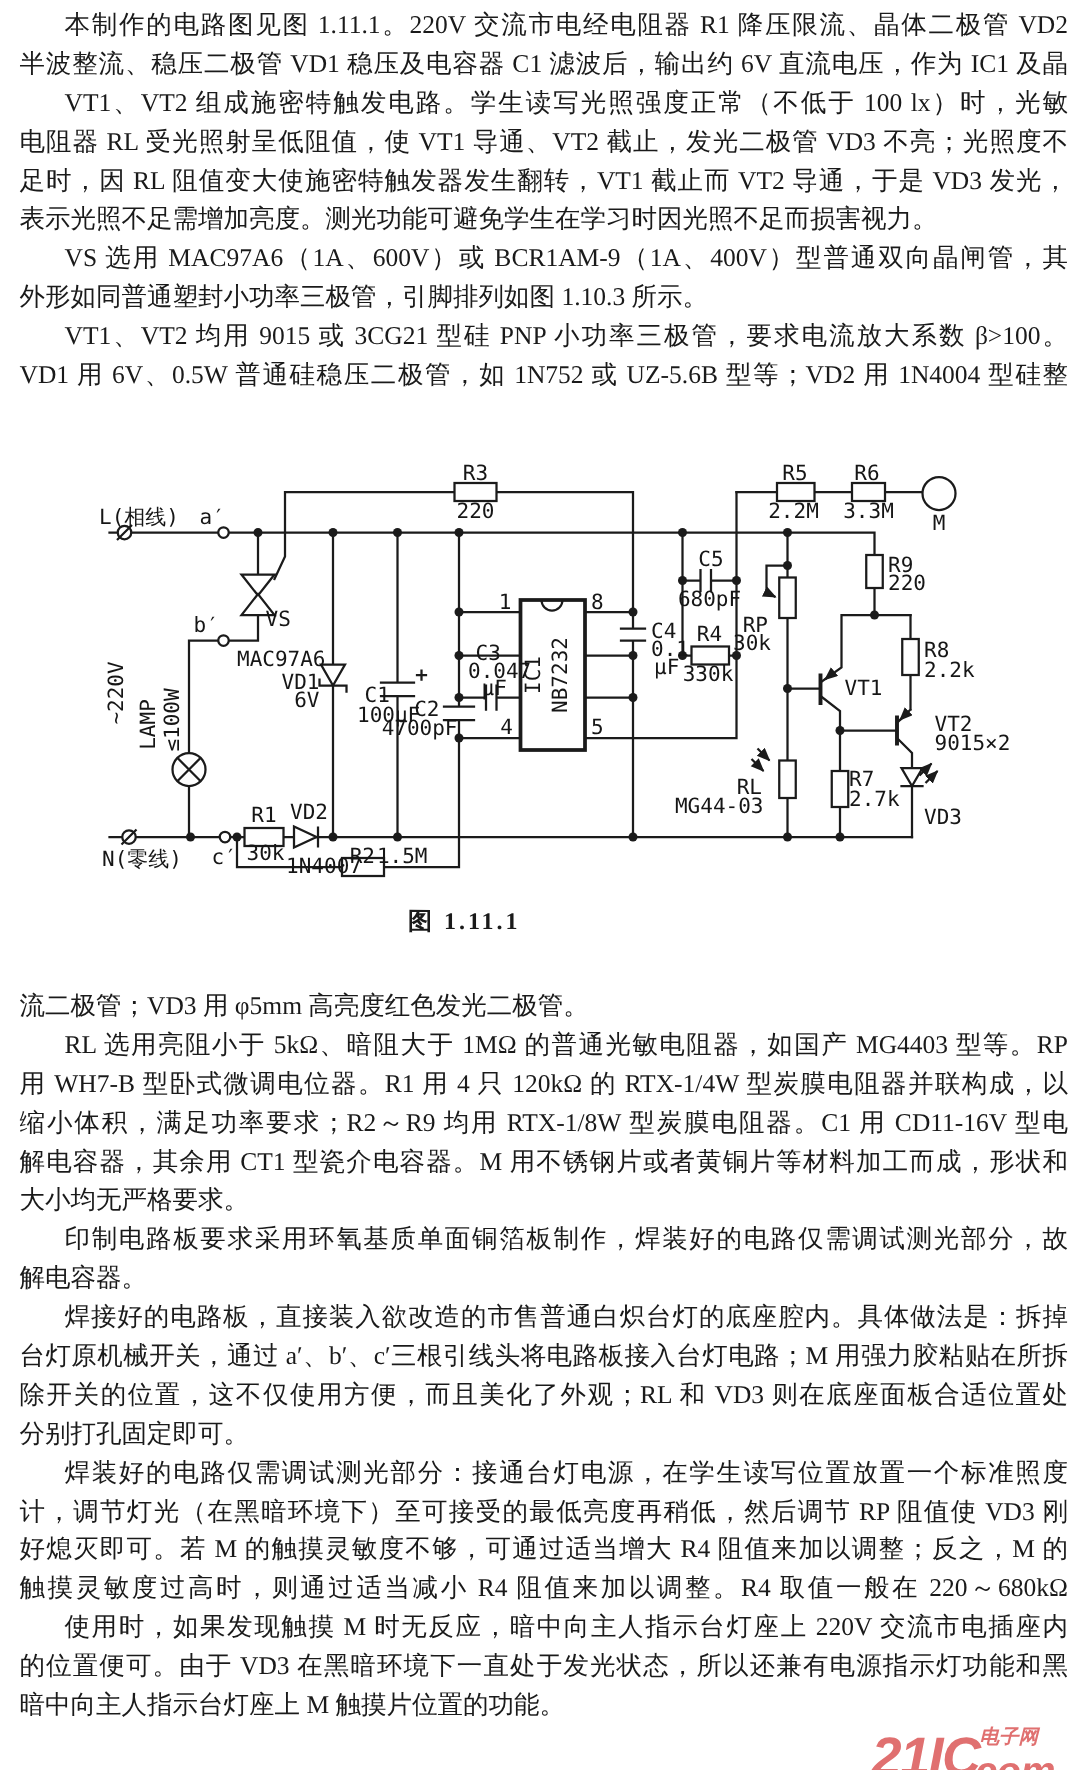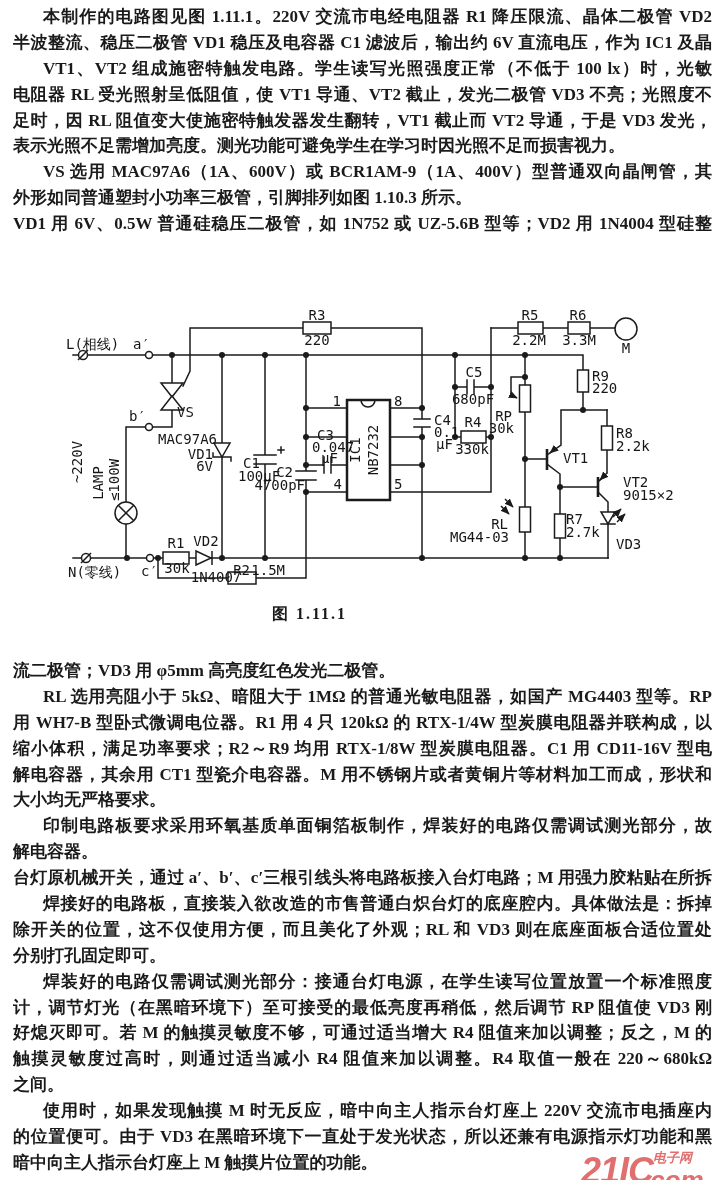--- a/index.html
+++ b/index.html
@@ -1,18 +1,18 @@
 <!DOCTYPE html>
 <html><head>
 <meta charset="utf-8">
 <style>
   html,body{margin:0;padding:0;background:#ffffff;}
   #page{position:relative;width:724px;height:1180px;background:#ffffff;overflow:hidden;
         font-family:"Liberation Serif","DejaVu Serif",serif;color:#1a1a1a;}
-  .textblock{position:absolute;left:13px;width:699px;font-size:17px;line-height:25.9px;font-weight:bold;}
+  .textblock{position:absolute;left:13px;width:699px;font-size:17px;line-height:25.9px;}
   #text-top{top:4px;}
   #text-bottom{top:658px;}
   .ln{text-align:justify;text-align-last:justify;white-space:nowrap;height:25.9px;overflow:hidden;}
   .ln.end{text-align-last:left;}
   .ln.ind{text-indent:30px;}
   #fig-caption{position:absolute;left:0;top:604px;width:619px;text-align:center;
                font-size:16px;font-weight:bold;letter-spacing:2px;}
   #schematic{position:absolute;left:0;top:308px;}
   #schematic text{font-family:"DejaVu Sans Mono","Liberation Mono",monospace;font-size:14px;fill:#161616;}
   .wm{position:absolute;left:581px;top:1134px;width:143px;height:46px;font-style:italic;font-weight:bold;
@@ -28,20 +28,21 @@
 
   <div id="text-top" class="textblock">
       <div class="ln ind">本制作的电路图见图 1.11.1。220V 交流市电经电阻器 R1 降压限流、晶体二极管 VD2</div>
       <div class="ln">半波整流、稳压二极管 VD1 稳压及电容器 C1 滤波后，输出约 6V 直流电压，作为 IC1 及晶</div>
       <div class="ln ind">VT1、VT2 组成施密特触发电路。学生读写光照强度正常（不低于 100 lx）时，光敏</div>
       <div class="ln">电阻器 RL 受光照射呈低阻值，使 VT1 导通、VT2 截止，发光二极管 VD3 不亮；光照度不</div>
       <div class="ln">足时，因 RL 阻值变大使施密特触发器发生翻转，VT1 截止而 VT2 导通，于是 VD3 发光，</div>
       <div class="ln end">表示光照不足需增加亮度。测光功能可避免学生在学习时因光照不足而损害视力。</div>
       <div class="ln ind">VS 选用 MAC97A6（1A、600V）或 BCR1AM-9（1A、400V）型普通双向晶闸管，其</div>
       <div class="ln end">外形如同普通塑封小功率三极管，引脚排列如图 1.10.3 所示。</div>
+      <div class="ln ind">VT1、VT2 均用 9015 或 3CG21 型硅 PNP 小功率三极管，要求电流放大系数 β&gt;100。</div>
       <div class="ln">VD1 用 6V、0.5W 普通硅稳压二极管，如 1N752 或 UZ-5.6B 型等；VD2 用 1N4004 型硅整</div>
     </div>
 
   <svg id="schematic" width="724" height="300" viewBox="0 308 724 300">
     <defs>
       <marker id="ah" orient="auto" markerWidth="9" markerHeight="9" refX="5.5" refY="2.5">
         <path d="M0,0 L6,2.5 L0,5 z" fill="#1b1b1b"></path>
       </marker>
     </defs>
     <g stroke="#1b1b1b" stroke-width="1.5" fill="none" stroke-linecap="square">
@@ -199,29 +200,28 @@
 
   <div id="text-bottom" class="textblock">
       <div class="ln end">流二极管；VD3 用 φ5mm 高亮度红色发光二极管。</div>
       <div class="ln ind">RL 选用亮阻小于 5kΩ、暗阻大于 1MΩ 的普通光敏电阻器，如国产 MG4403 型等。RP</div>
       <div class="ln">用 WH7-B 型卧式微调电位器。R1 用 4 只 120kΩ 的 RTX-1/4W 型炭膜电阻器并联构成，以</div>
       <div class="ln">缩小体积，满足功率要求；R2～R9 均用 RTX-1/8W 型炭膜电阻器。C1 用 CD11-16V 型电</div>
       <div class="ln">解电容器，其余用 CT1 型瓷介电容器。M 用不锈钢片或者黄铜片等材料加工而成，形状和</div>
       <div class="ln end">大小均无严格要求。</div>
       <div class="ln ind">印制电路板要求采用环氧基质单面铜箔板制作，焊装好的电路仅需调试测光部分，故</div>
       <div class="ln end">解电容器。</div>
+      <div class="ln ind">焊接好的电路板，直接装入欲改造的市售普通白炽台灯的底座腔内。具体做法是：拆掉</div>
       <div class="ln">台灯原机械开关，通过 a′、b′、c′三根引线头将电路板接入台灯电路；M 用强力胶粘贴在所拆</div>
-      <div class="ln ind">焊接好的电路板，直接装入欲改造的市售普通白炽台灯的底座腔内。具体做法是：拆掉</div>
       <div class="ln">除开关的位置，这不仅使用方便，而且美化了外观；RL 和 VD3 则在底座面板合适位置处</div>
       <div class="ln end">分别打孔固定即可。</div>
       <div class="ln ind">焊装好的电路仅需调试测光部分：接通台灯电源，在学生读写位置放置一个标准照度</div>
       <div class="ln">计，调节灯光（在黑暗环境下）至可接受的最低亮度再稍低，然后调节 RP 阻值使 VD3 刚</div>
       <div class="ln">好熄灭即可。若 M 的触摸灵敏度不够，可通过适当增大 R4 阻值来加以调整；反之，M 的</div>
       <div class="ln">触摸灵敏度过高时，则通过适当减小 R4 阻值来加以调整。R4 取值一般在 220～680kΩ</div>
-      <div class="ln end">之间。</div>
       <div class="ln ind">使用时，如果发现触摸 M 时无反应，暗中向主人指示台灯座上 220V 交流市电插座内</div>
       <div class="ln">的位置便可。由于 VD3 在黑暗环境下一直处于发光状态，所以还兼有电源指示灯功能和黑</div>
       <div class="ln end">暗中向主人指示台灯座上 M 触摸片位置的功能。</div>
     </div>
 
   <div class="wm" style="color: rgb(224, 112, 112);">
     <span class="wm-big">21IC</span>
     <span class="wm-cn">电子网</span>
     <span class="wm-com">.com</span>
   </div>

